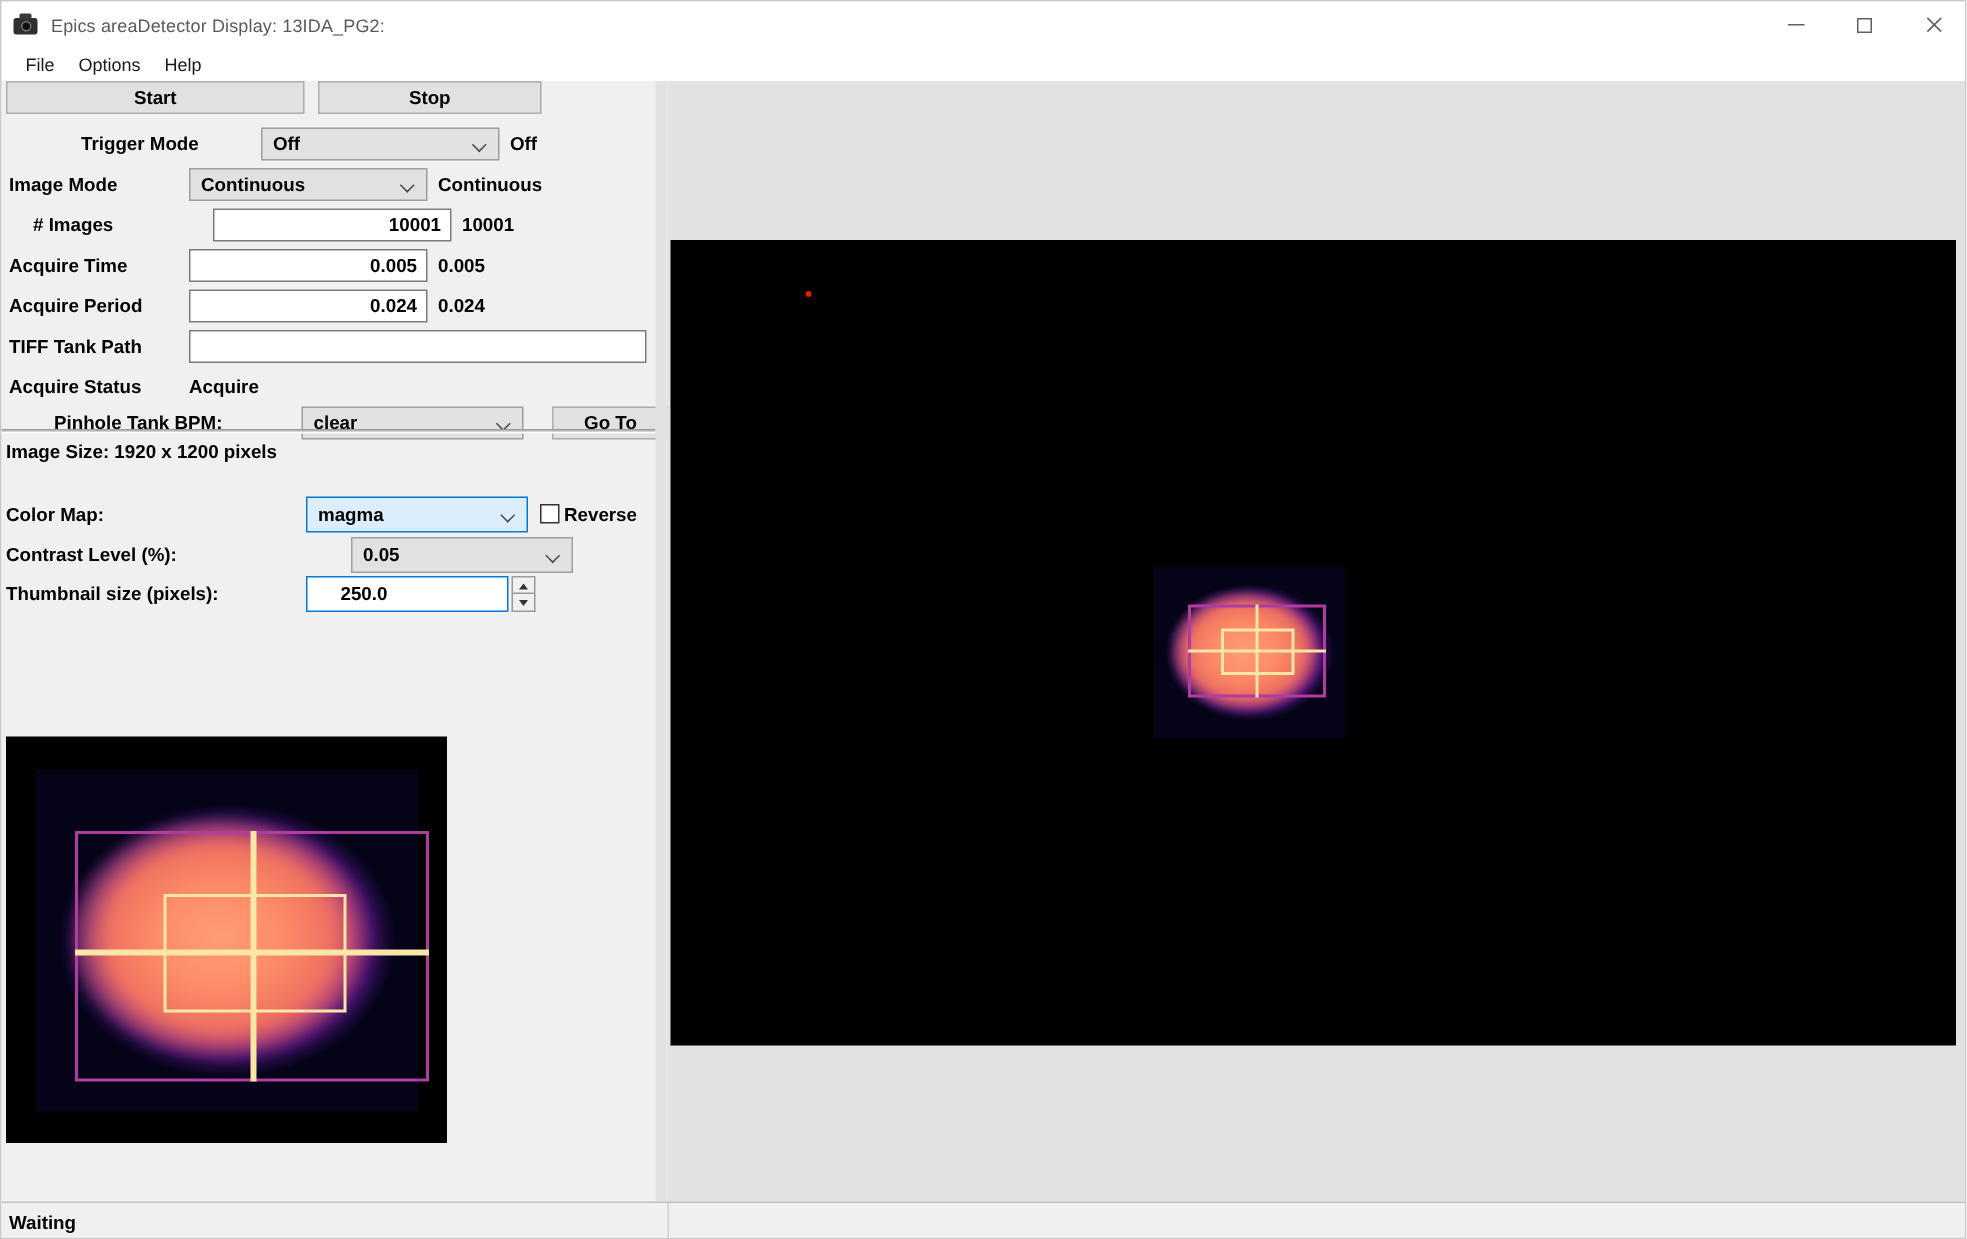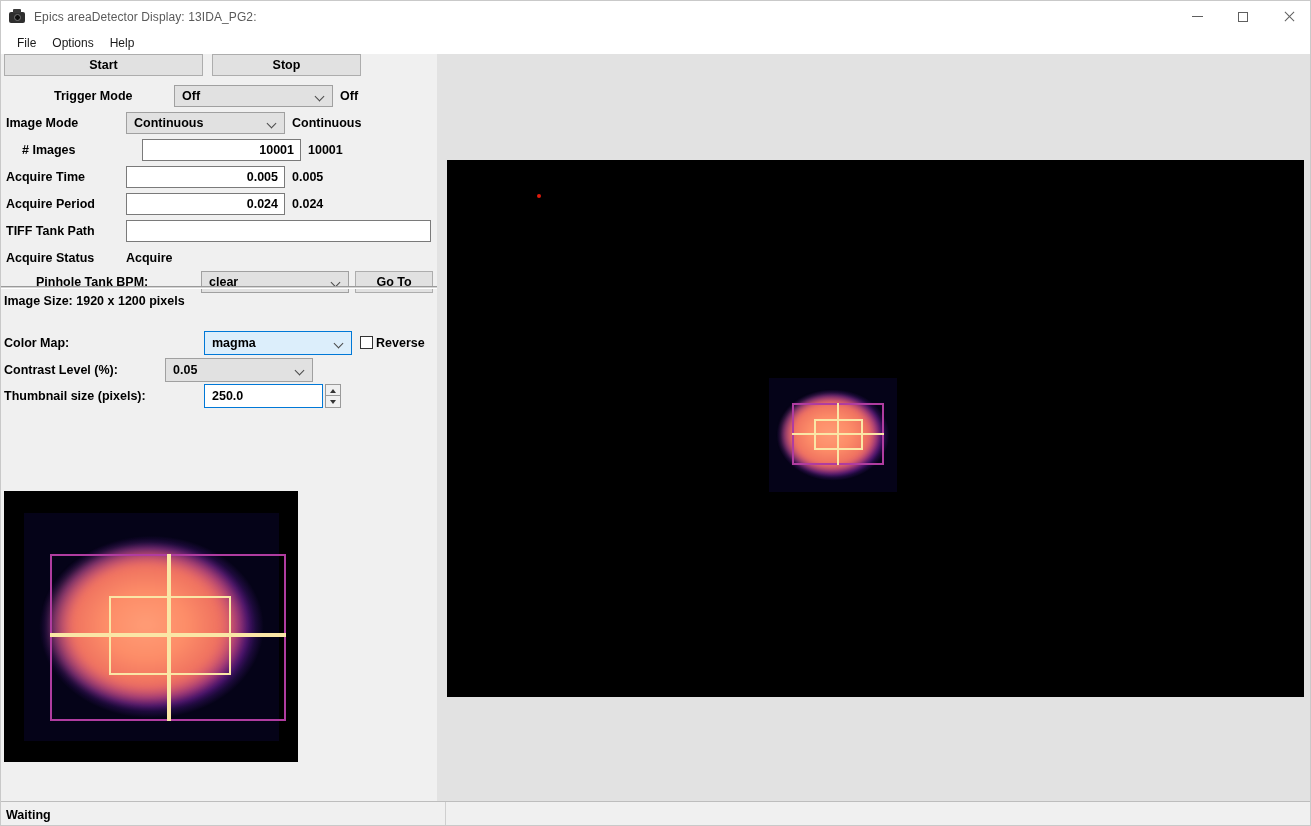--- a/index.html
+++ b/index.html
@@ -152,23 +152,23 @@
     display: flex; align-items: center; justify-content: center;
   }
 
   .checkbox {
     width: 13px; height: 13px; background: #fff; border: 1px solid #333;
     flex: none;
   }
 
   
   .spin-field {
-    width: 119px; height: 24px; background: #fff;
+    width: 135px; height: 24px; background: #fff;
     border: 1px solid #0078d7;
-    display: flex; align-items: center; padding-left: 7px;
+    display: flex; align-items: center; padding-left: 22px;
     font-size: 12.5px; font-weight: bold; color: #000;
   }
   .spin-btns {
     width: 16px; height: 24px; margin-left: 2px;
     display: flex; flex-direction: column;
   }
   .spin-up, .spin-dn {
     width: 16px; height: 12px; background: #f0f0f0; border: 1px solid #9a9a9a;
     position: relative;
   }
@@ -305,39 +305,39 @@
       <div class="plabel" style="width:125px; padding-left:5px;">Acquire Status</div>
       <div class="echo">Acquire</div>
     </div>
 
     <div class="prow" style="top:214px;">
       <div class="plabel" style="width:170px; padding-left:35px;">Pinhole Tank BPM:</div>
       <div class="combo" style="width:148px; margin-left:30px;">
         <span>clear</span>
         <span class="chev"></span>
       </div>
-      <div id="go-to-btn" style="margin-left:6px;">Go To</div>
+      <div id="go-to-btn" style="margin-left:19px;">Go To</div>
     </div>
 
     <div id="sep-line"></div>
 
     <div id="imgsize">Image Size: 1920 x 1200 pixels</div>
 
     <div class="prow" style="top:275px;">
       <div class="plabel" style="width:203px; padding-left:3px;">Color Map:</div>
       <div class="combo focus" style="width:148px; height:24px;">
         <span>magma</span>
         <span class="chev"></span>
       </div>
       <div class="checkbox" style="margin-left:8px;"></div>
       <div class="plabel" style="margin-left:3px;">Reverse</div>
     </div>
 
     <div class="prow" style="top:302px;">
-      <div class="plabel" style="width:164px; padding-left:3px;">Contrast Level (%):</div>
+      <div class="plabel" style="width:233px; padding-left:3px;">Contrast Level (%):</div>
       <div class="combo" style="width:148px; height:24px;">
         <span>0.05</span>
         <span class="chev"></span>
       </div>
     </div>
 
     <div class="prow" style="top:328px;">
       <div class="plabel" style="width:203px; padding-left:3px;">Thumbnail size (pixels):</div>
       <div class="spin-field">250.0</div>
       <div class="spin-btns">

